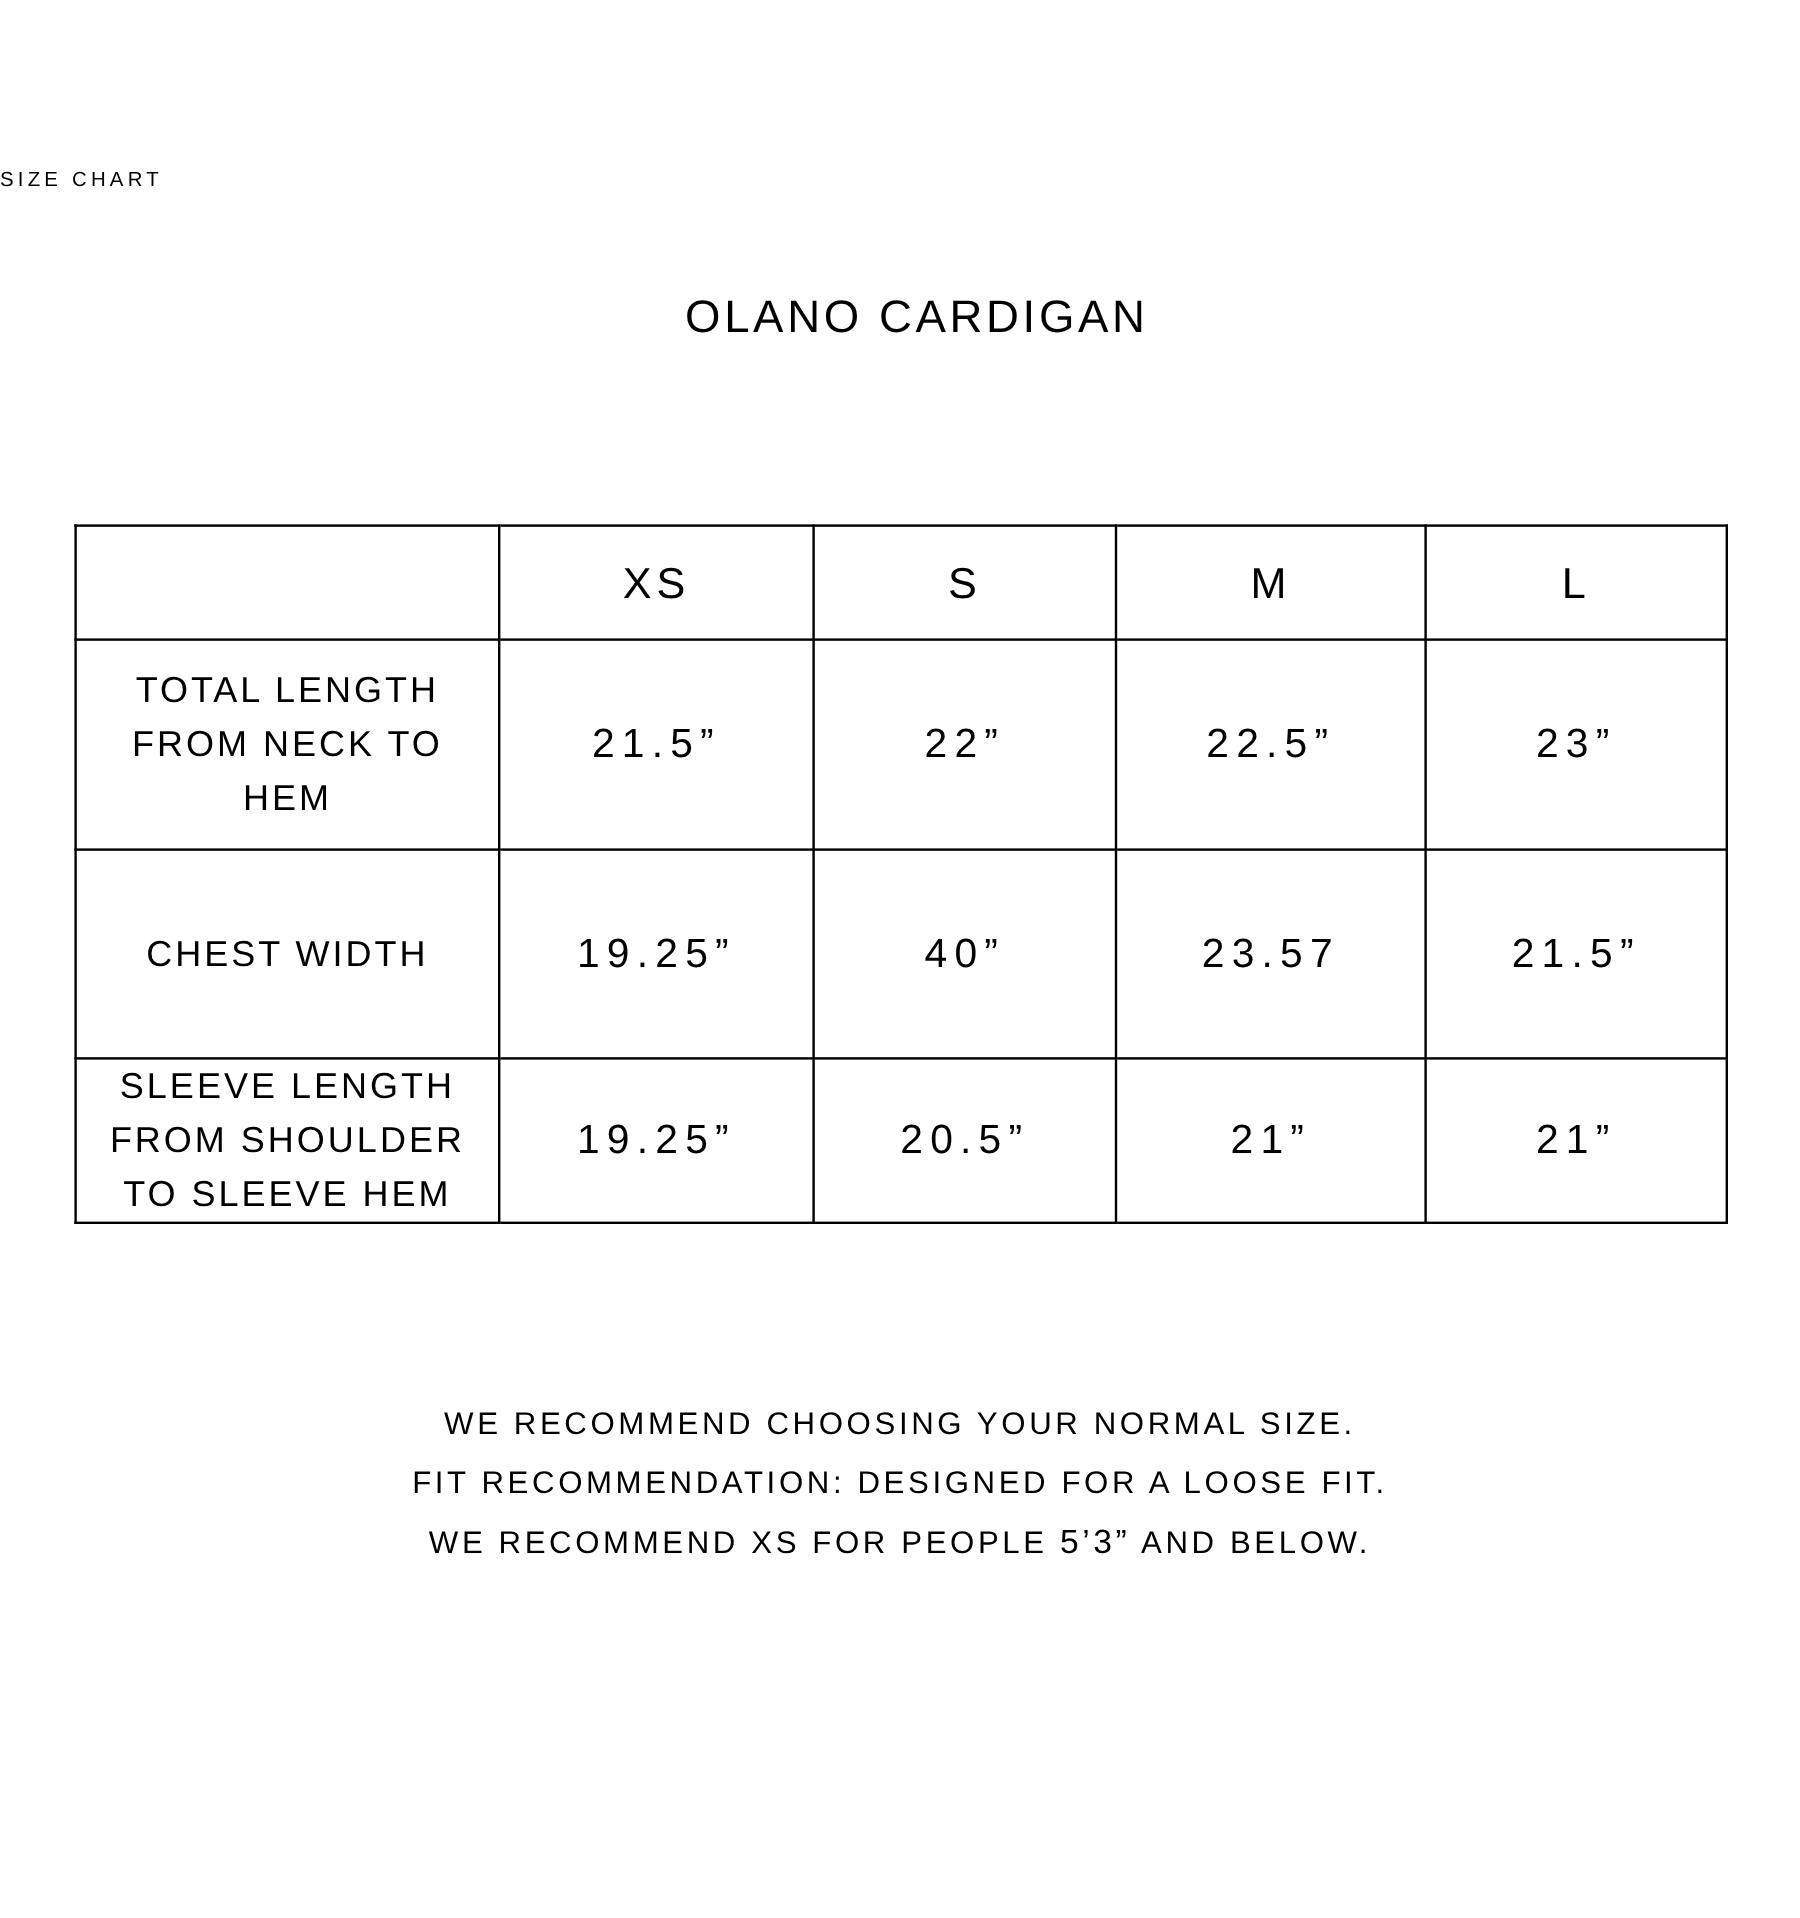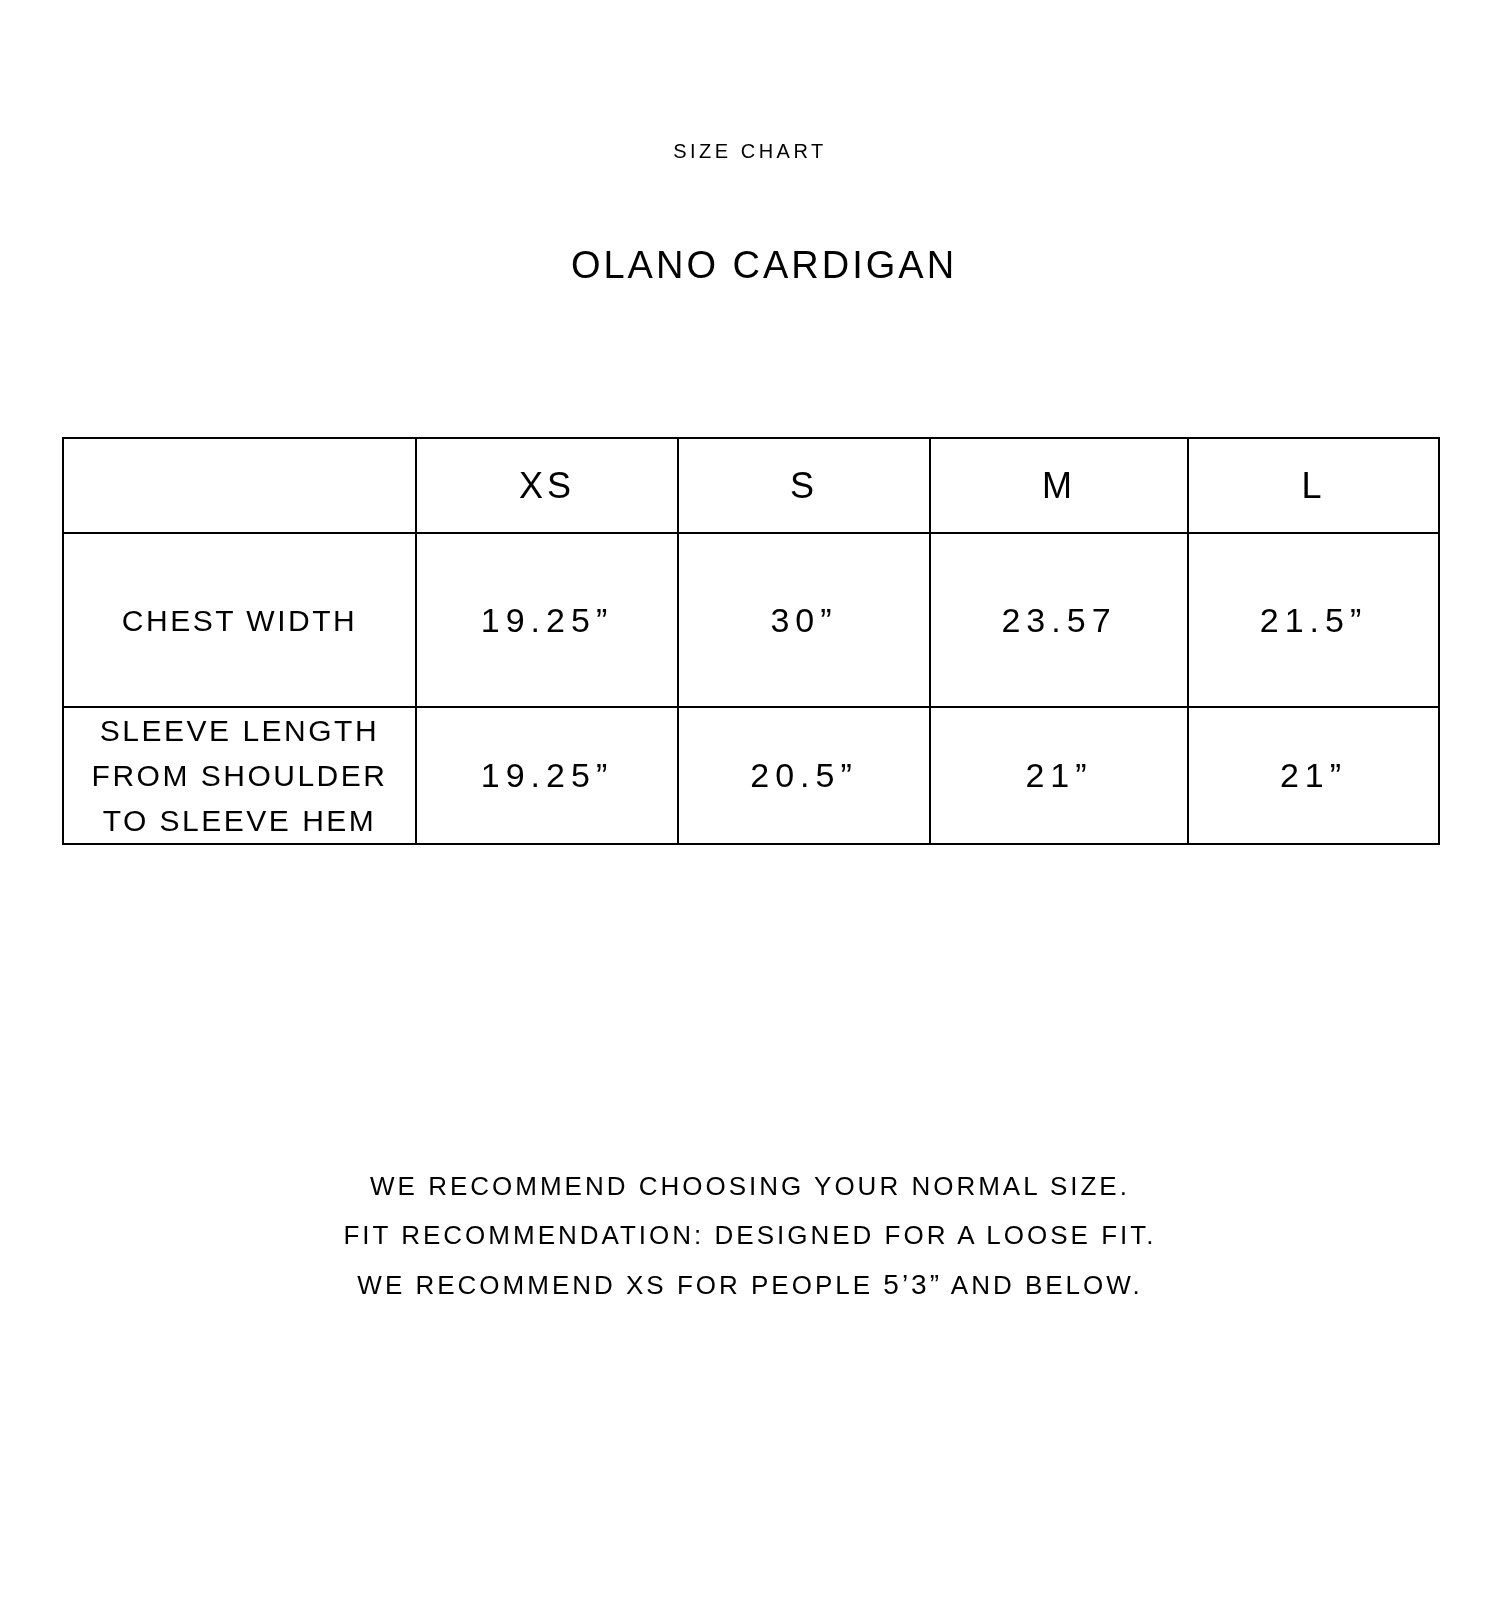--- a/index.html
+++ b/index.html
@@ -16,22 +16,21 @@
     position: relative;
     overflow: hidden;
   }
 
   
   .kicker {
     position: absolute;
     top: 140px;
     left: 0;
     width: 100%;
-    text-align: center;
-    font-size: 20px;
+    font-size: 17px;
     letter-spacing: 3.5px;
   }
   .product-title {
     position: absolute;
     top: 244px;
     left: 0;
     width: 100%;
     text-align: center;
     font-size: 38px;
     letter-spacing: 3px;
@@ -110,24 +109,33 @@
     <col style="width:251px">
   </colgroup>
   <tbody>
     <tr class="header-row">
       <td></td>
       <td class="size-header">XS</td>
       <td class="size-header">S</td>
       <td class="size-header">M</td>
       <td class="size-header">L</td>
     </tr>
+    <tr class="row-1">
+      <td class="row-label">TOTAL LENGTH
+FROM NECK TO
+HEM</td>
+      <td class="cell-value">21.5”</td>
+      <td class="cell-value">22”</td>
+      <td class="cell-value">22.5”</td>
+      <td class="cell-value">23”</td>
+    </tr>
     <tr class="row-2">
       <td class="row-label">CHEST WIDTH</td>
       <td class="cell-value">19.25”</td>
-      <td class="cell-value">30”</td>
+      <td class="cell-value">40”</td>
       <td class="cell-value">23.57</td>
       <td class="cell-value">21.5”</td>
     </tr>
     <tr class="row-3">
       <td class="row-label">SLEEVE LENGTH
 FROM SHOULDER
 TO SLEEVE HEM</td>
       <td class="cell-value">19.25”</td>
       <td class="cell-value">20.5”</td>
       <td class="cell-value">21”</td>

